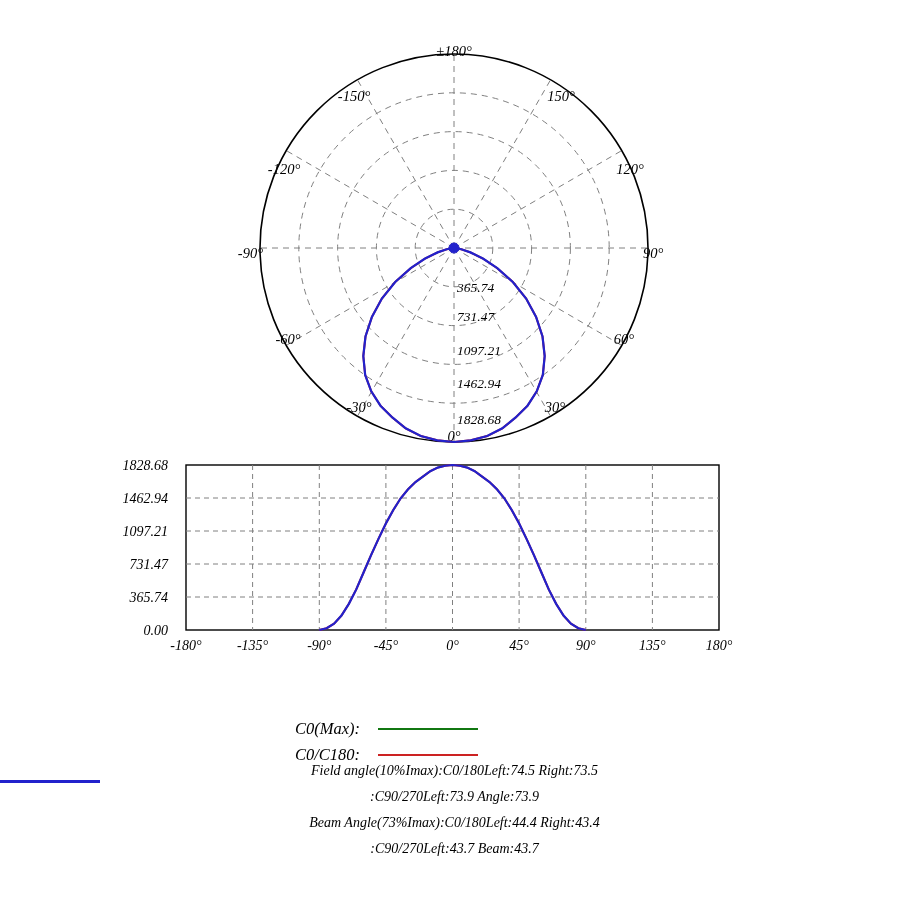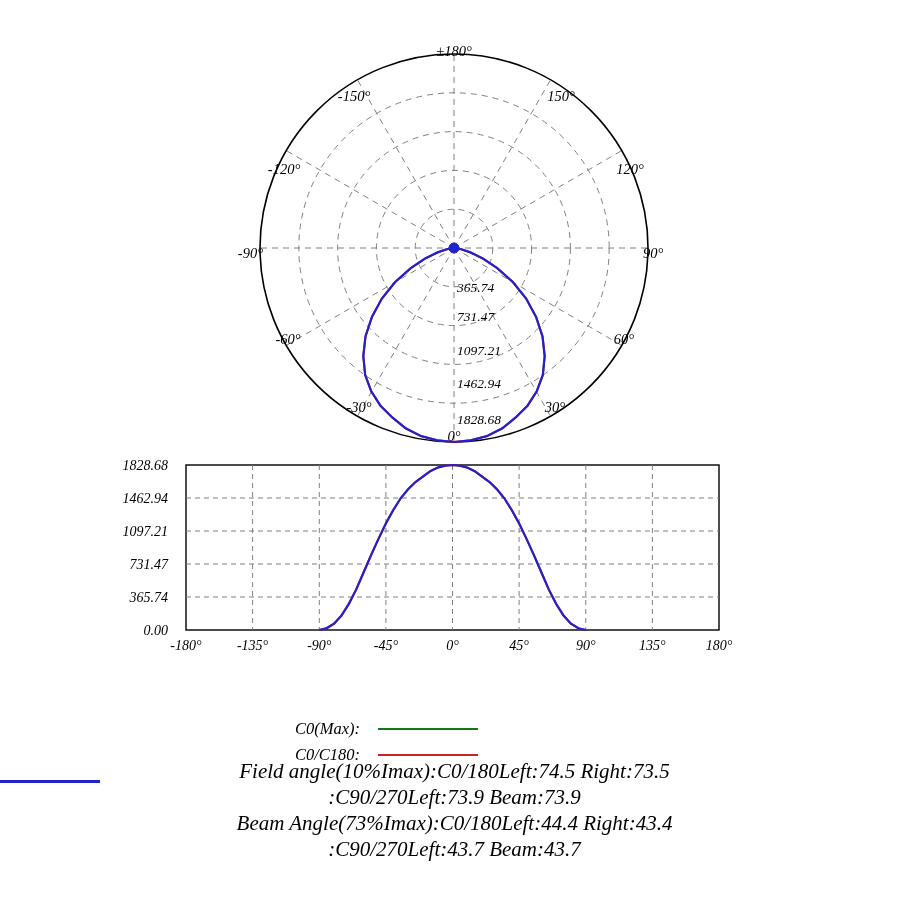--- a/index.html
+++ b/index.html
@@ -59,21 +59,21 @@
     width: 100px;
     height: 0;
     border-top-style: solid;
   }
   .notes {
     position: absolute;
     left: 0;
     top: 758px;
     width: 909px;
     text-align: center;
-    font-size: 21px;
+    font-size: 14px;
     line-height: 26px;
     font-family: "Liberation Serif", serif;
   }
   .note-line {
     display: block;
     white-space: pre;
   }
   svg text {
     font-family: "Liberation Serif", serif;
     fill: #000000;
@@ -194,18 +194,18 @@
       <div class="legend-label">C0/C180:</div>
       <div class="legend-swatch" style="border-top-width:2px;border-top-color:#cc2222;"></div>
     </div>
     <div class="legend-row">
       <div class="legend-swatch" style="border-top-width:3px;border-top-color:#2222cc;"></div>
     </div>
   </div>
 
   <div class="notes">
     <span class="note-line">Field angle(10%Imax):C0/180Left:74.5 Right:73.5</span>
-    <span class="note-line">:C90/270Left:73.9 Beam:73.9</span>
+    <span class="note-line">:C90/270Left:73.9 Angle:73.9</span>
     <span class="note-line">Beam Angle(73%Imax):C0/180Left:44.4 Right:43.4</span>
     <span class="note-line">:C90/270Left:43.7 Beam:43.7</span>
   </div>
 
 </div>
 
 </body></html>

